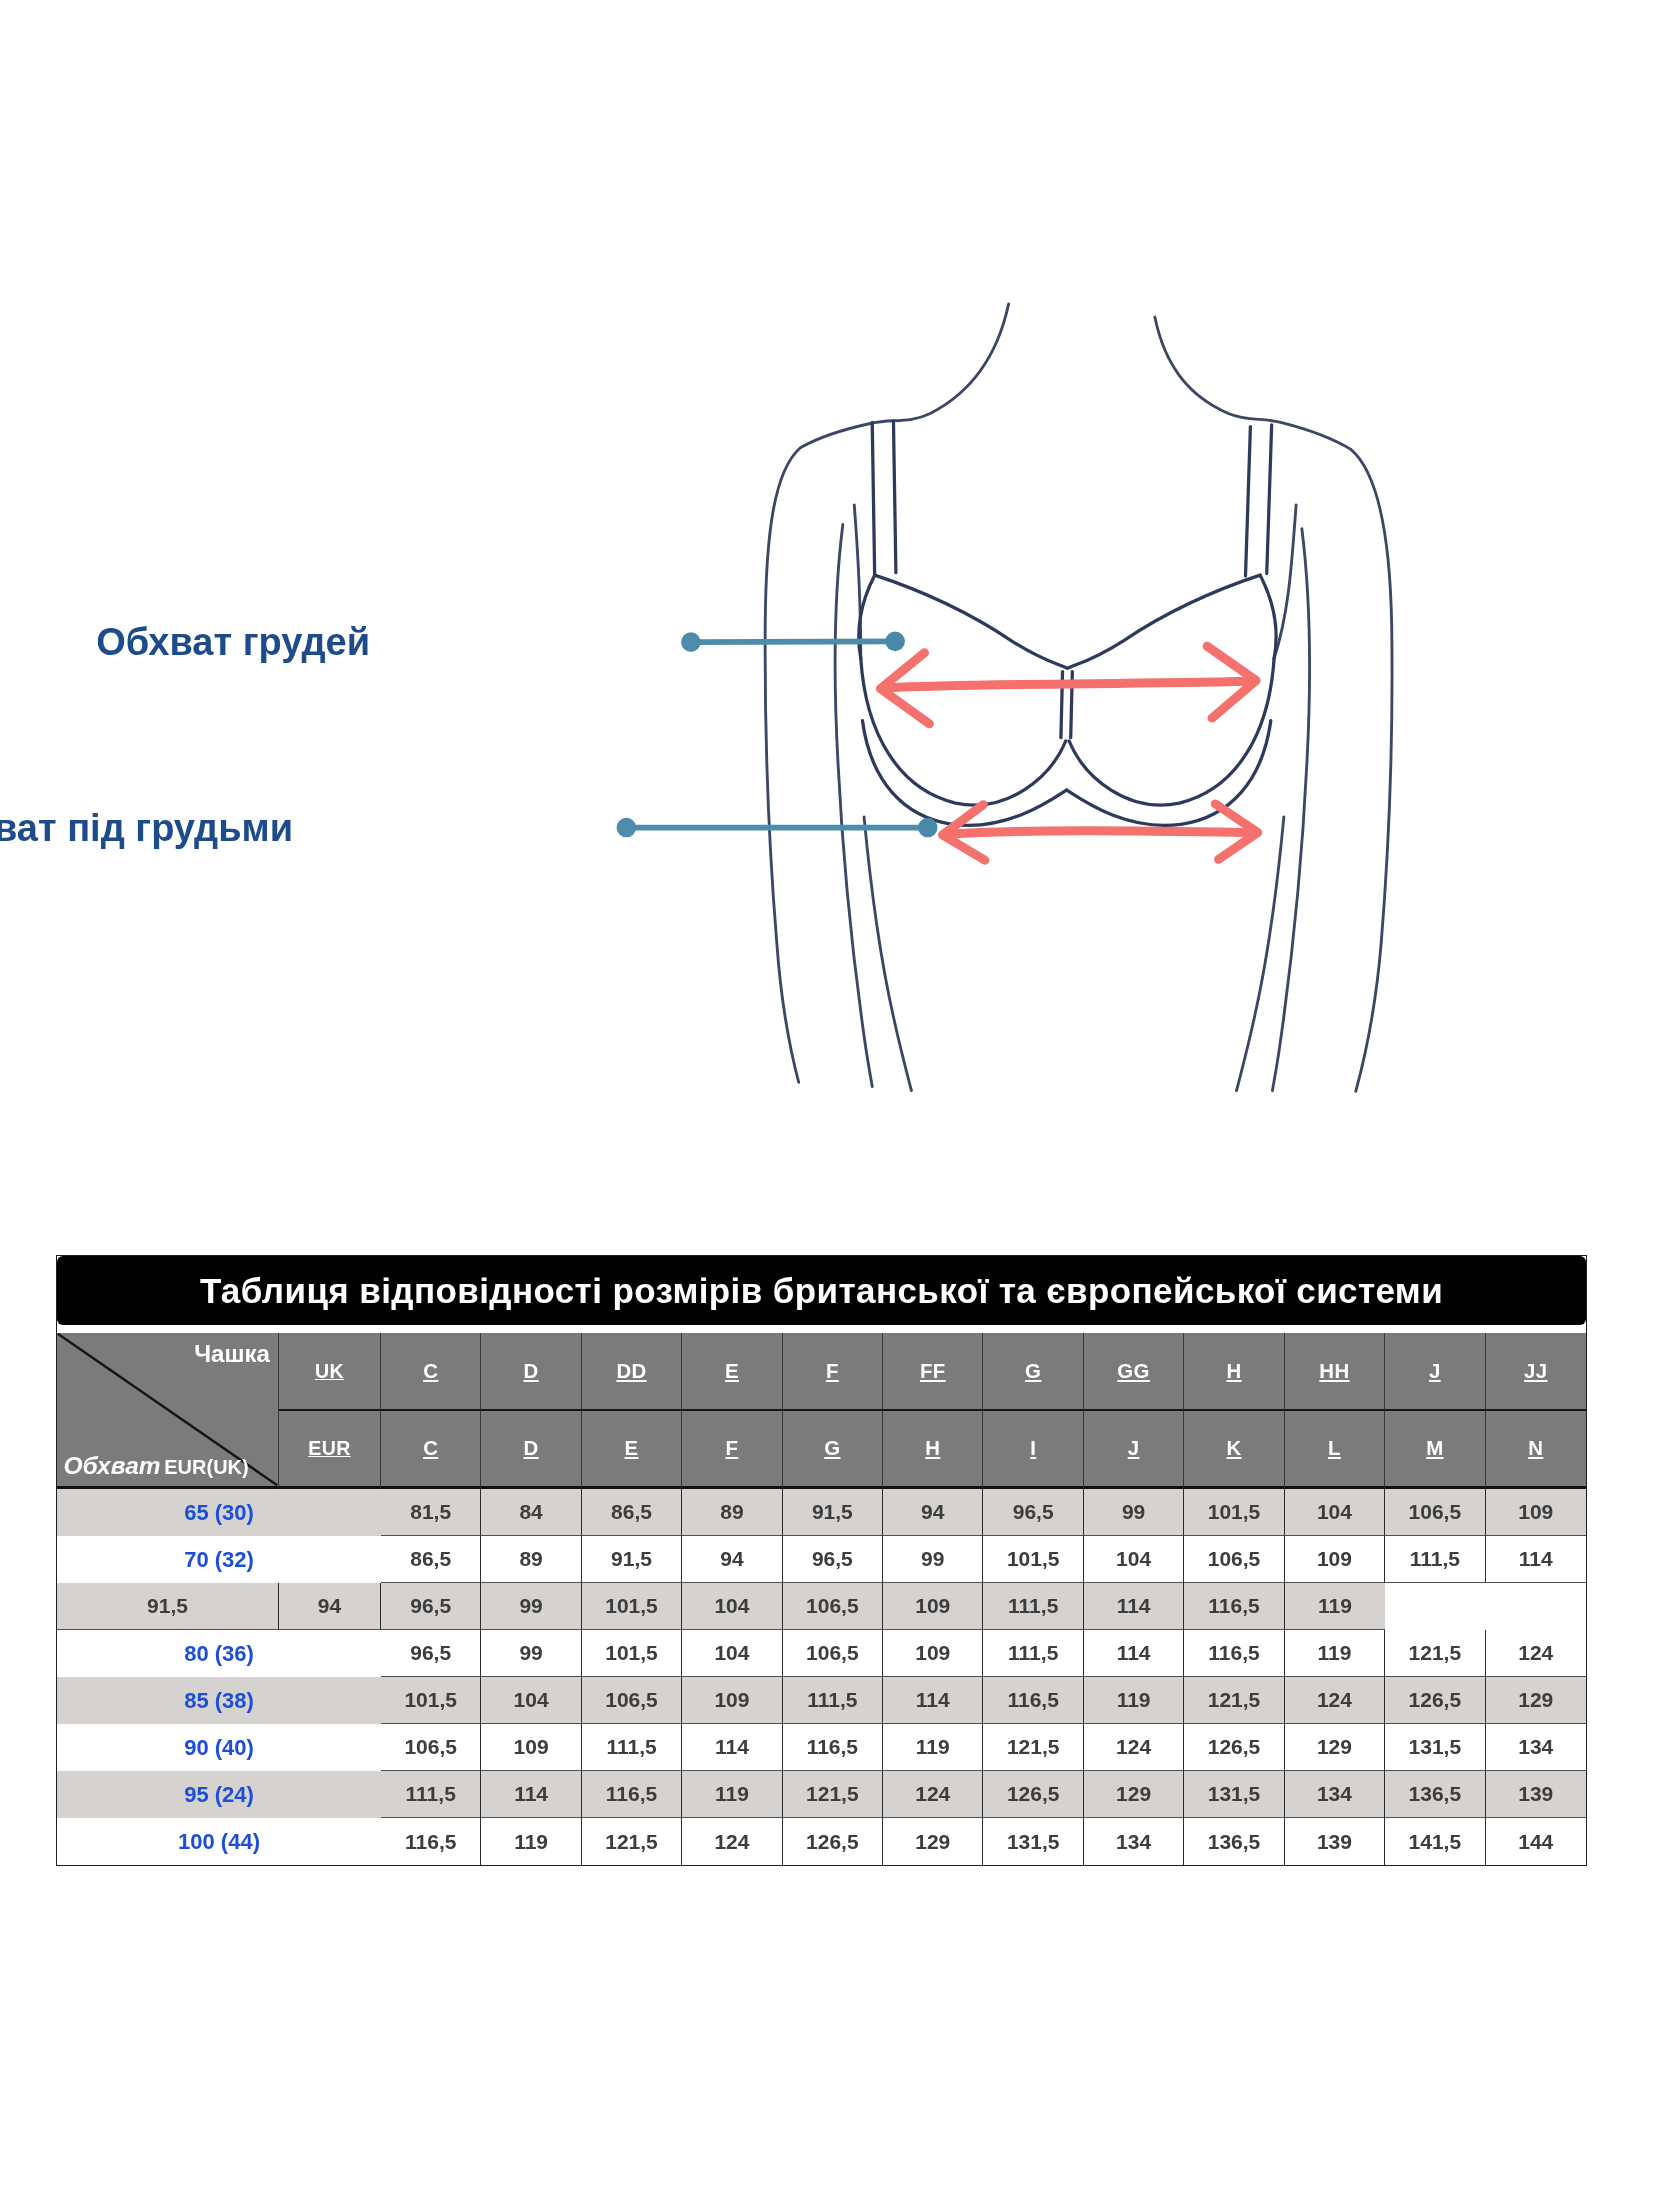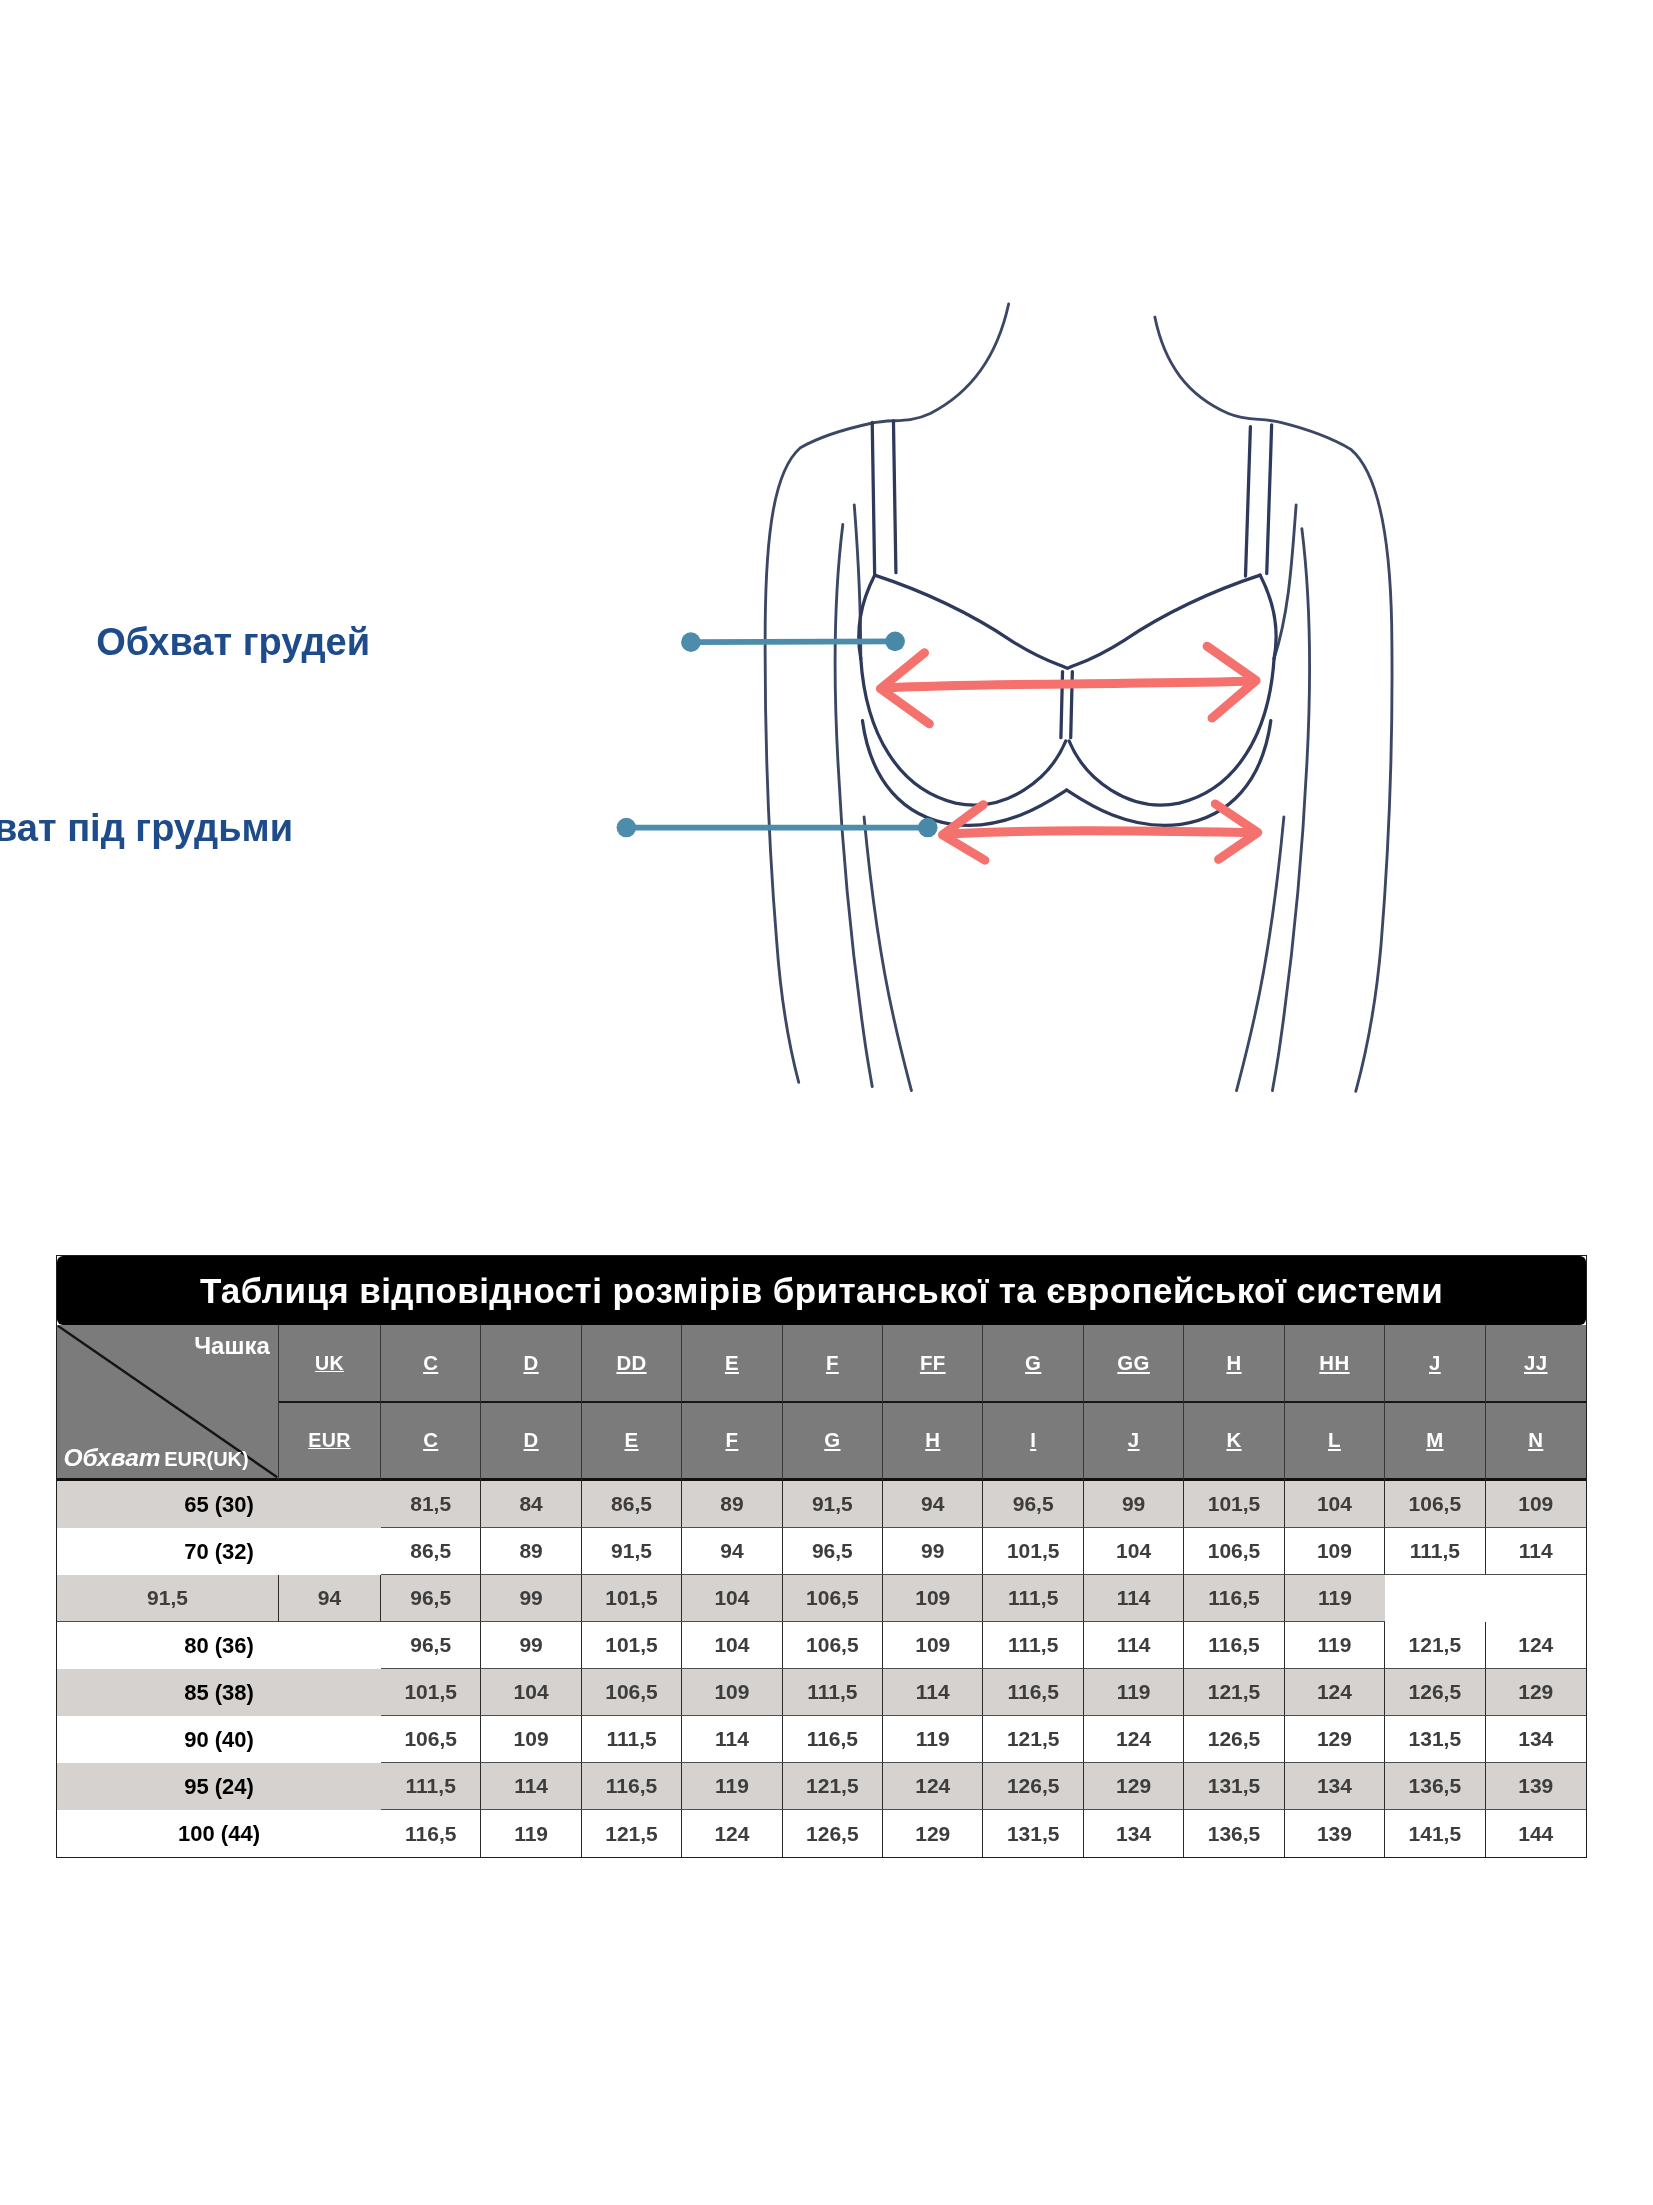--- a/index.html
+++ b/index.html
@@ -27,20 +27,21 @@
   }
   .table-title{
     height:69px;background:#000;color:#fff;
     display:flex;align-items:center;justify-content:center;
     font-size:35px;font-weight:600;letter-spacing:0.4px;border-radius:6px;
   }
   .grid{
     display:grid;
     grid-template-columns:222px 102px repeat(12,1fr);
     grid-template-rows:78px 78px repeat(8,47px);
+    margin-top:8px;
   }
   .corner{
     grid-row:1/3;grid-column:1;position:relative;background:#7b7b7b;
     border-right:1.6px solid #383838;border-bottom:3.3px solid #101010;
   }
   .corner svg{position:absolute;left:0;top:0;width:100%;height:100%;}
   .corner-top{position:absolute;top:6.5px;right:8.2px;color:#fff;font-size:24px;font-weight:bold;}
   .corner-bot{position:absolute;bottom:6.5px;left:6.5px;color:#fff;font-weight:bold;}
   .corner-bot .b1{font-size:24.5px;font-style:italic;}
   .corner-bot .b2{font-size:20px;}
@@ -49,21 +50,21 @@
     display:flex;align-items:center;justify-content:center;
     border-right:1.6px solid #383838;letter-spacing:0.4px;text-decoration:underline;
   }
   .hcell.sys{font-size:19.6px;}
   .hcell.cup{font-size:20.4px;}
   .r1{border-bottom:2.5px solid #161616;}
   .r2{border-bottom:3.3px solid #101010;}
   .rowlabel{
     grid-column:1/3;background:#fff;
     display:flex;align-items:center;justify-content:center;
-    font-size:22px;font-weight:bold;color:#000000;
+    font-size:22px;font-weight:bold;color:#1d4ed8;
   }
   .dcell{
     background:#fff;display:flex;align-items:center;justify-content:center;
     font-size:21px;font-weight:600;color:#3d3d3d;
     border-right:1.6px solid #2c2c2c;border-bottom:1.6px solid #4e4e4e;
   }
   .stripe{background:#d5d2cf !important;}
   .lastcol{border-right:none !important;}
   .lastrow{border-bottom:none !important;}
 </style>

